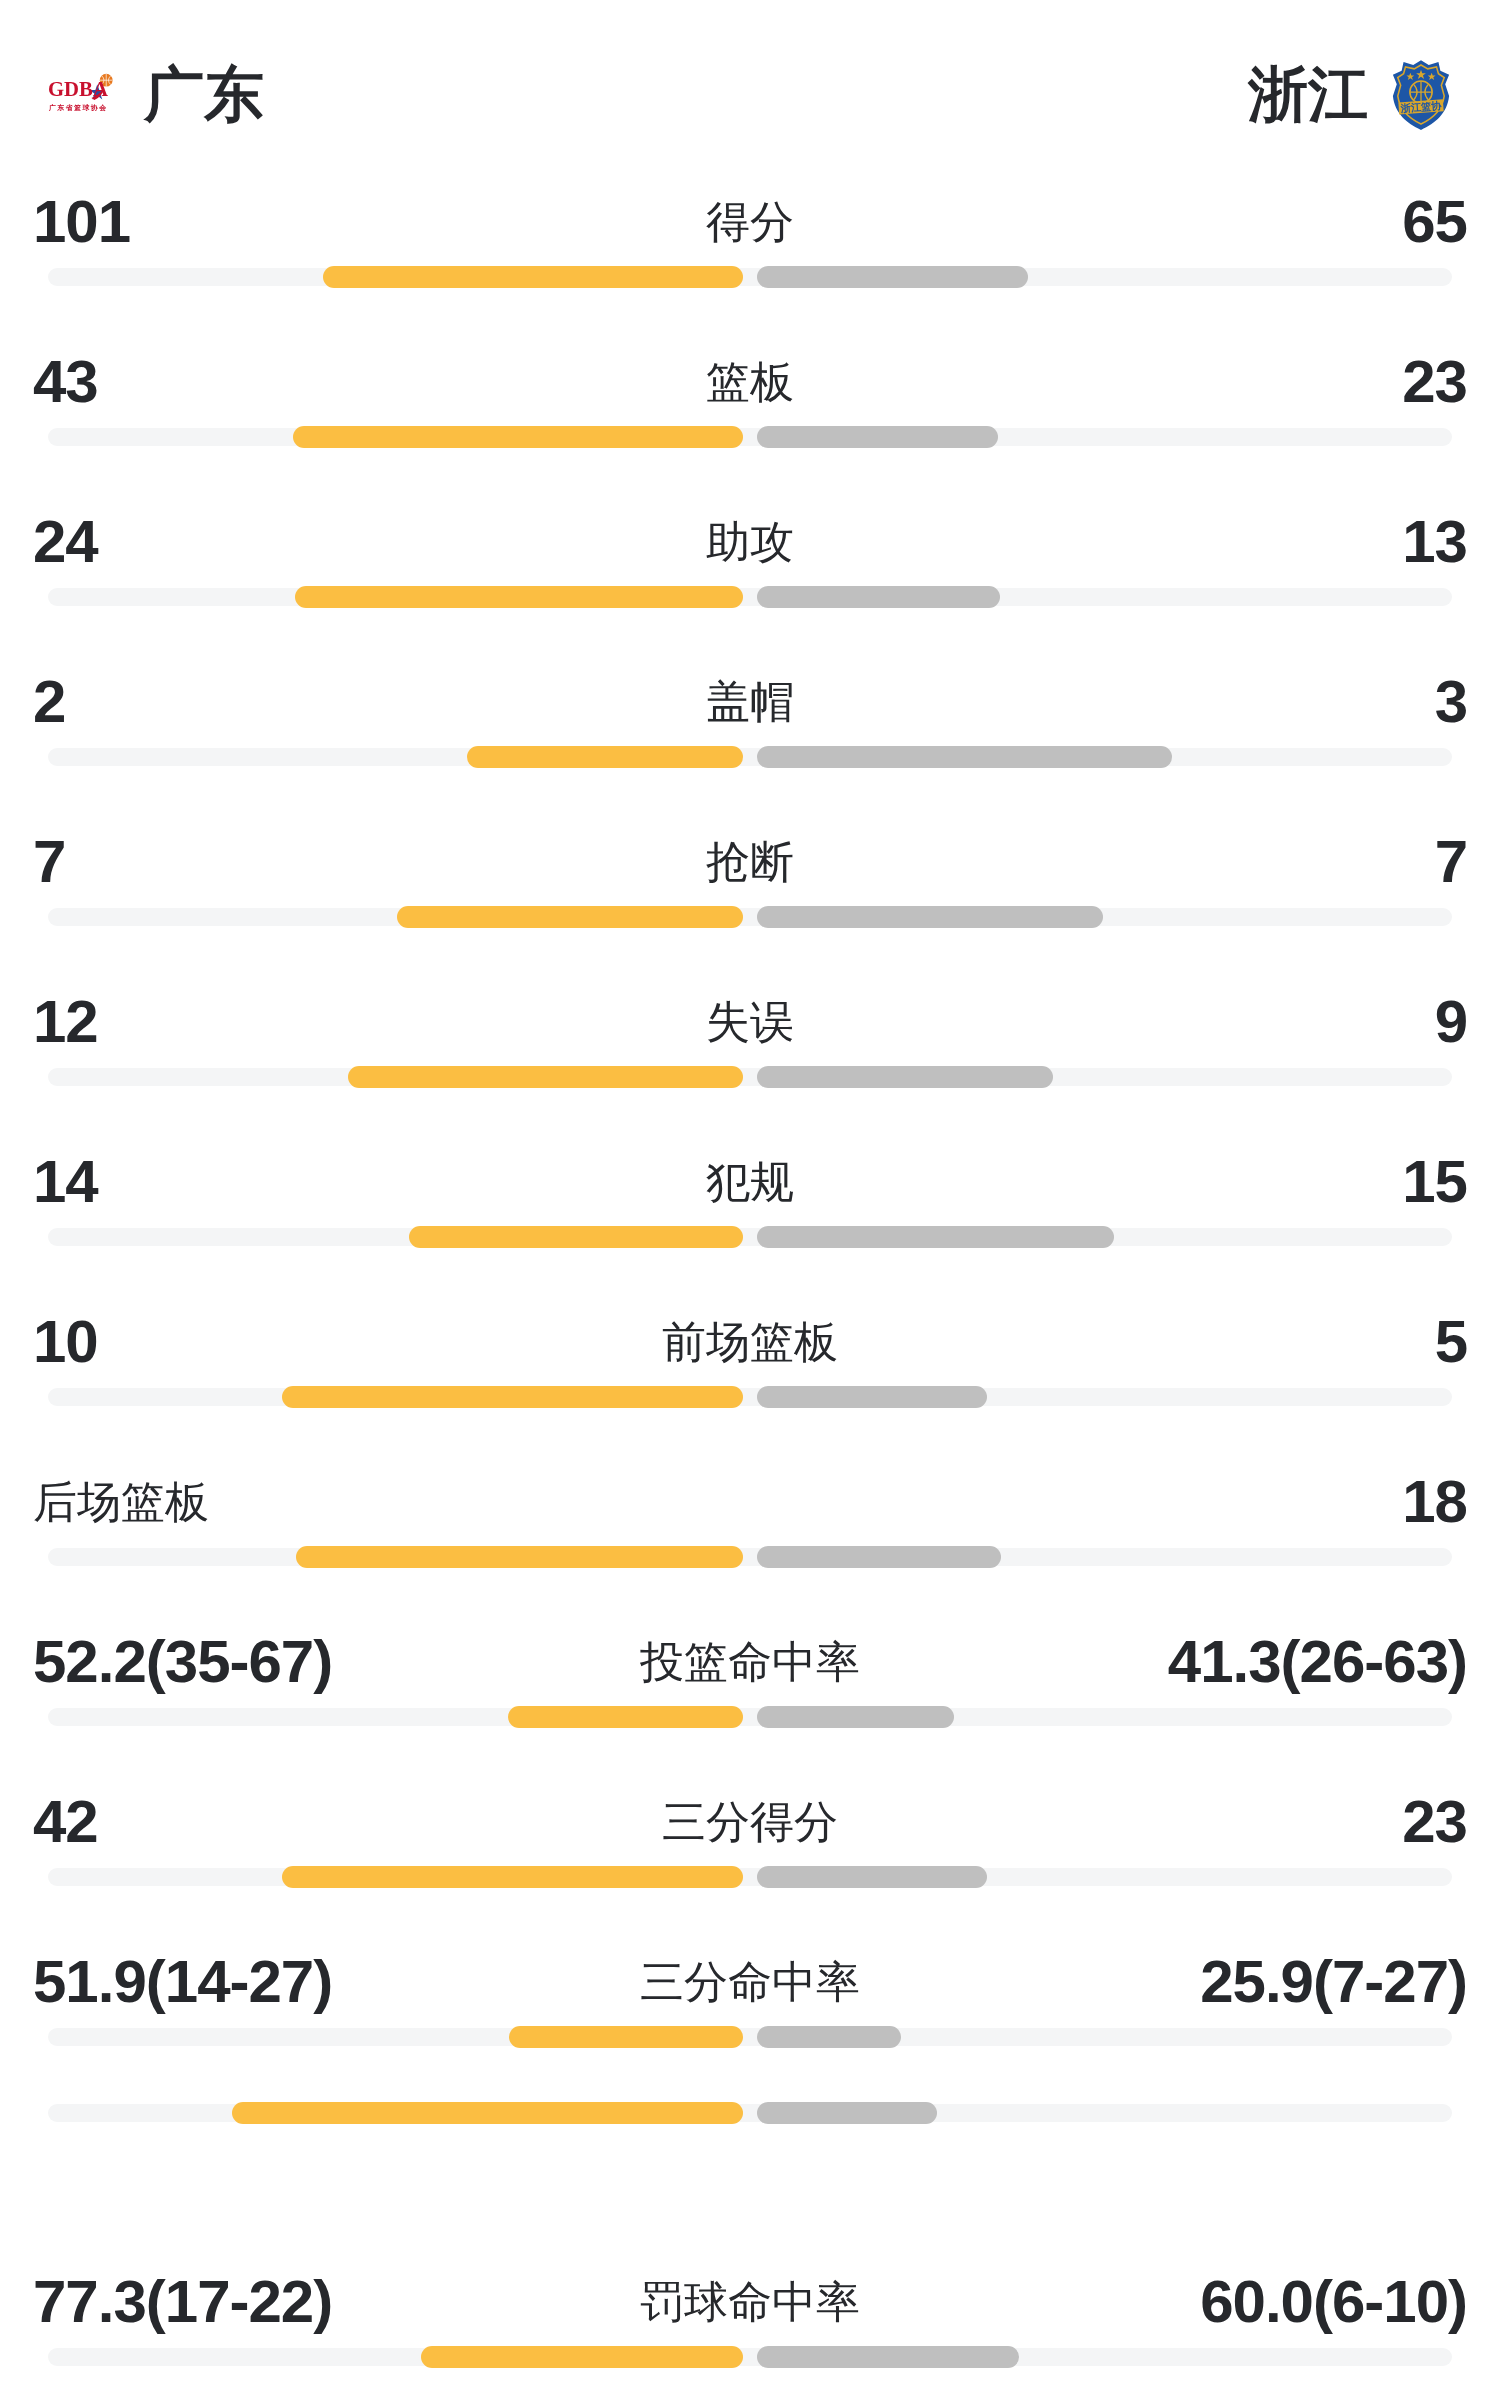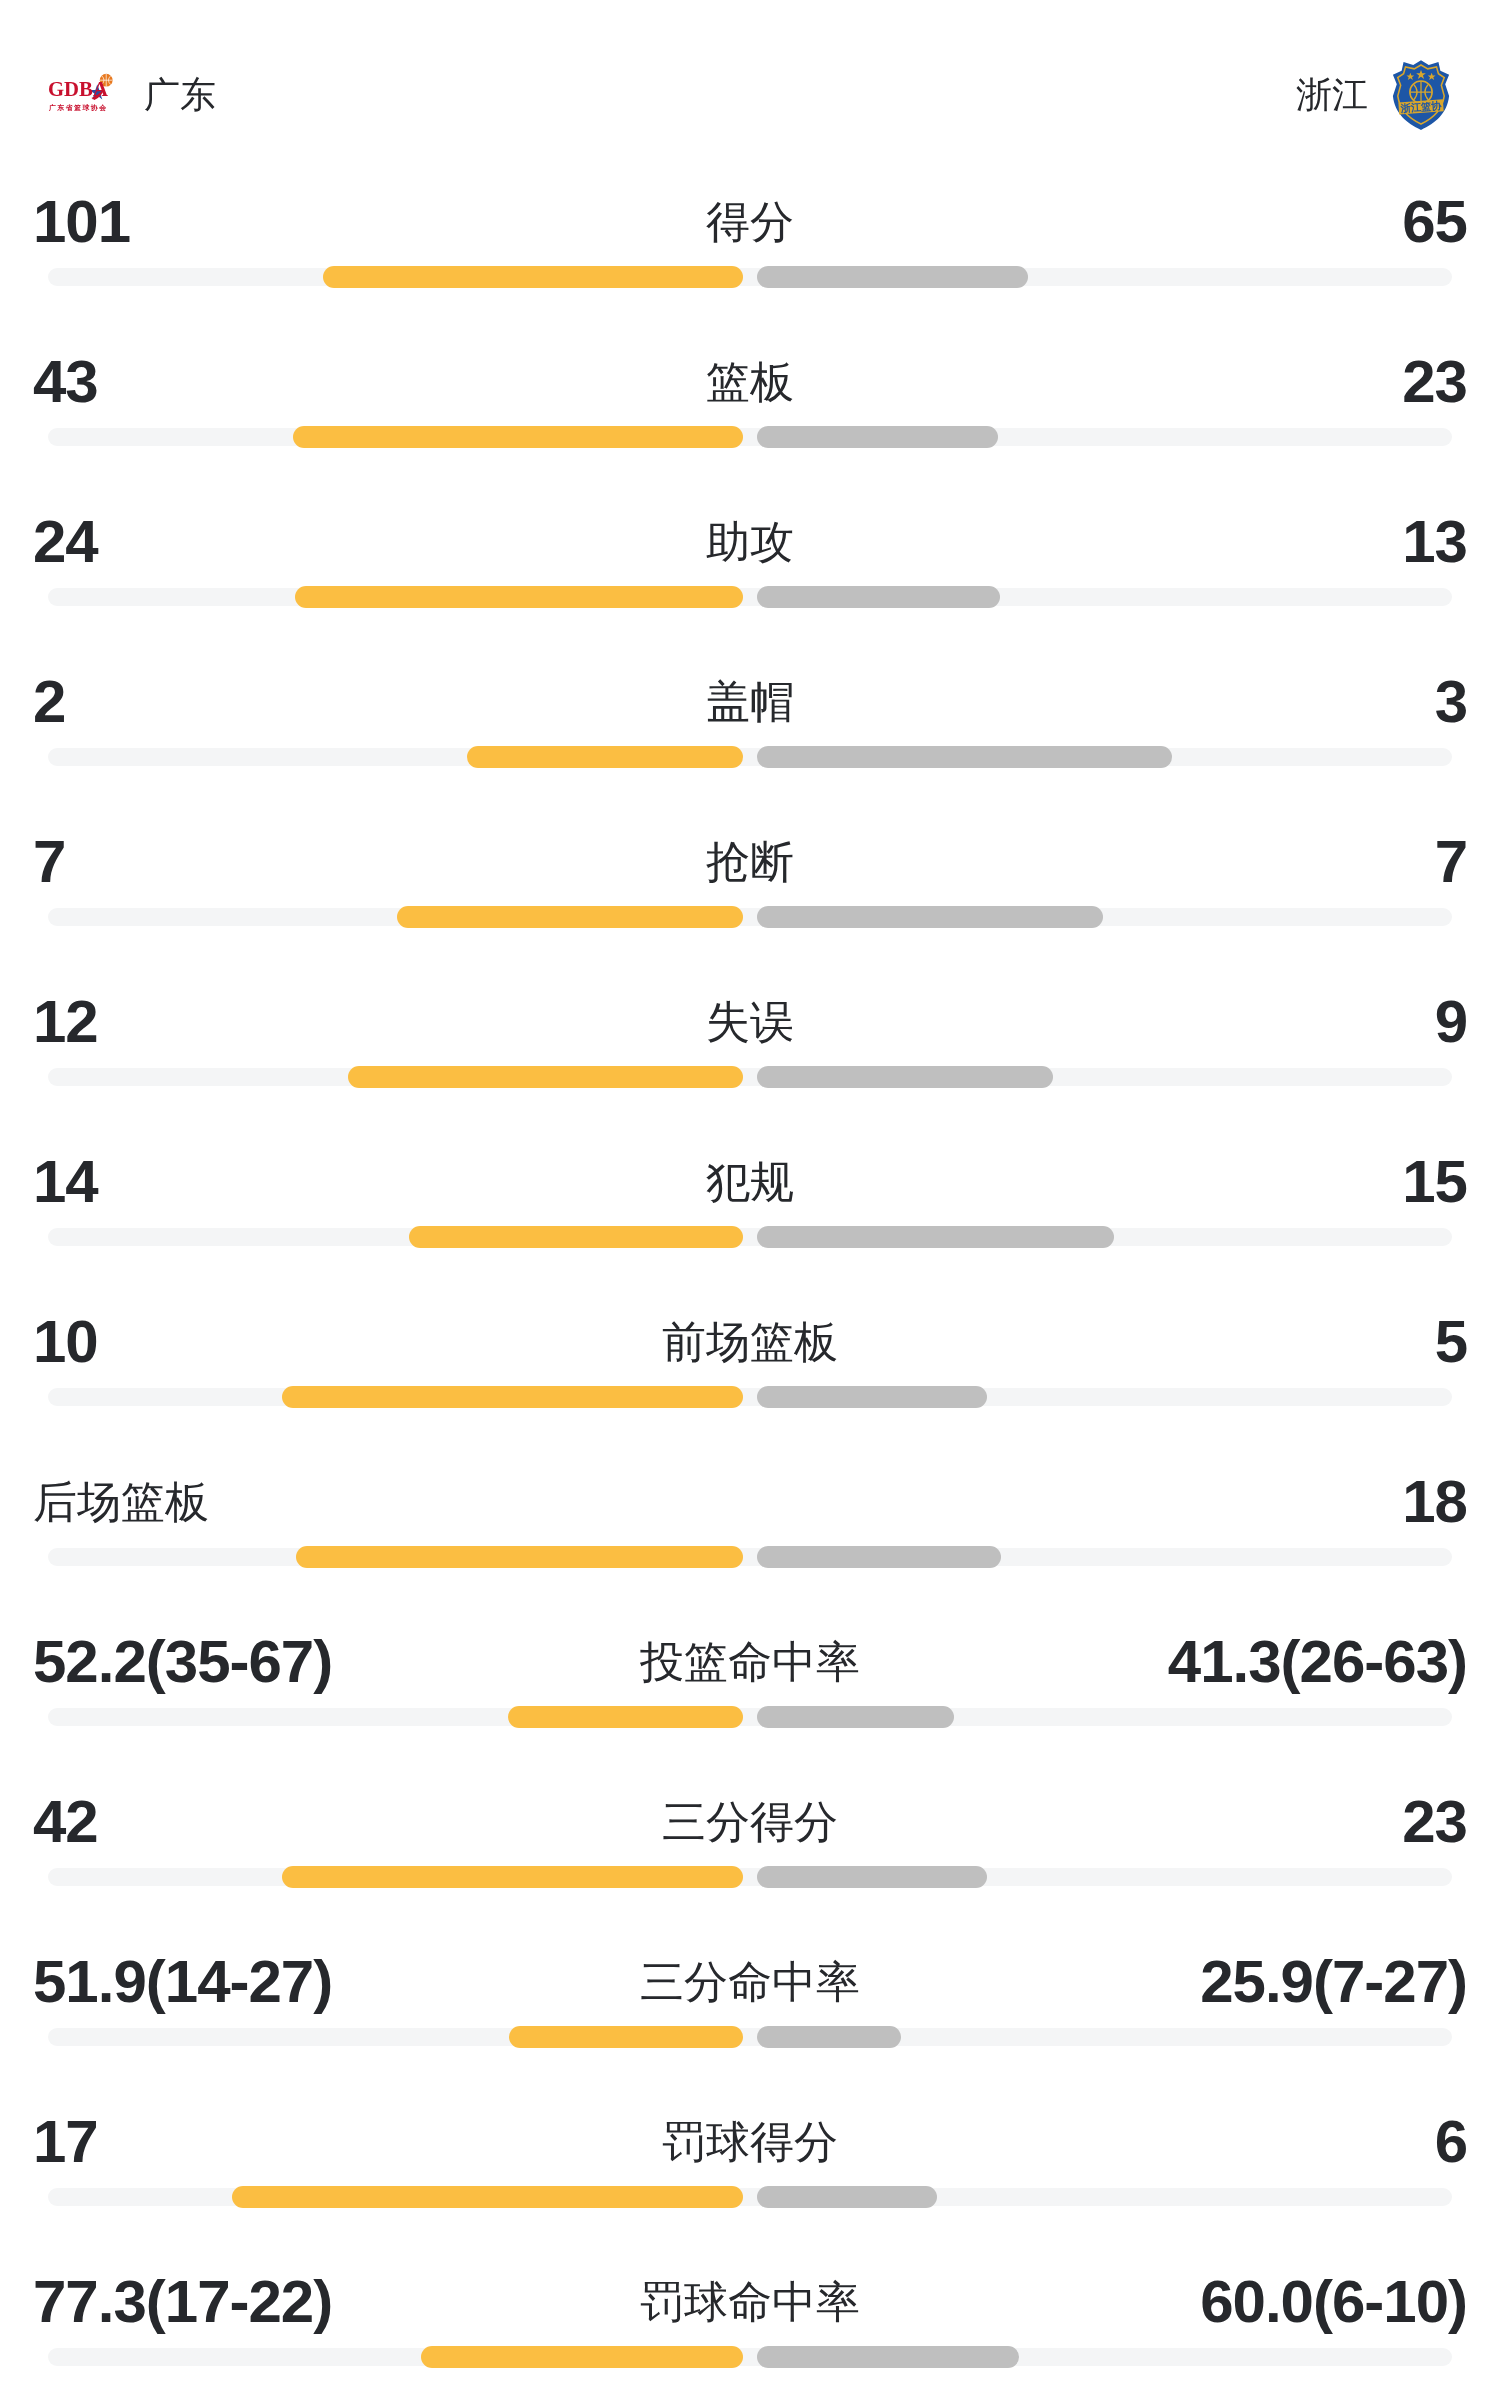--- a/index.html
+++ b/index.html
@@ -15,22 +15,22 @@
   .header{
     height:160px;
     padding:30px 48px 0 48px;
     box-sizing:border-box;
     display:flex;
     align-items:center;
     justify-content:space-between;
   }
   .team{display:flex;align-items:center;gap:22px;}
   .team-name{
-    font-size:36px;
-    font-weight:400;
+    font-size:60px;
+    font-weight:700;
     color:var(--text,#26282C);
     line-height:1;
   }
   
   .stats{}
   .stat-row{
     height:160px;
     box-sizing:border-box;
     padding-top:20px;
   }
@@ -249,25 +249,20 @@
         <span class="stat-label">三分命中率</span>
         <span class="stat-val right">25.9(7-27)</span>
       </div>
       <div class="stat-track">
         <div class="bar home" style="width: 234px;"></div>
         <div class="bar away" style="width: 144px;"></div>
       </div>
     </div>
 
     <div class="stat-row">
-      <div class="stat-text">
-        <span class="stat-val left">17</span>
-        <span class="stat-label">罚球得分</span>
-        <span class="stat-val right">6</span>
-      </div>
       <div class="stat-track">
         <div class="bar home" style="width: 511px;"></div>
         <div class="bar away" style="width: 180px;"></div>
       </div>
     </div>
 
     <div class="stat-row">
       <div class="stat-text">
         <span class="stat-val left">77.3(17-22)</span>
         <span class="stat-label">罚球命中率</span>

